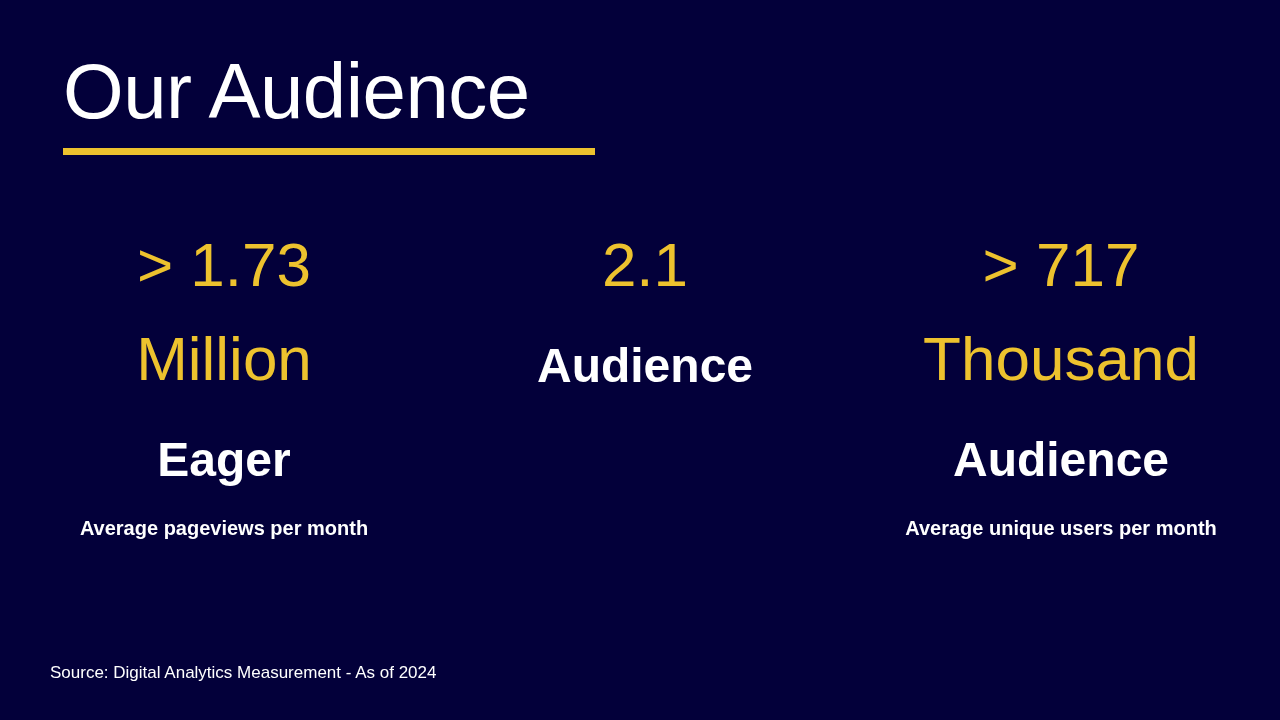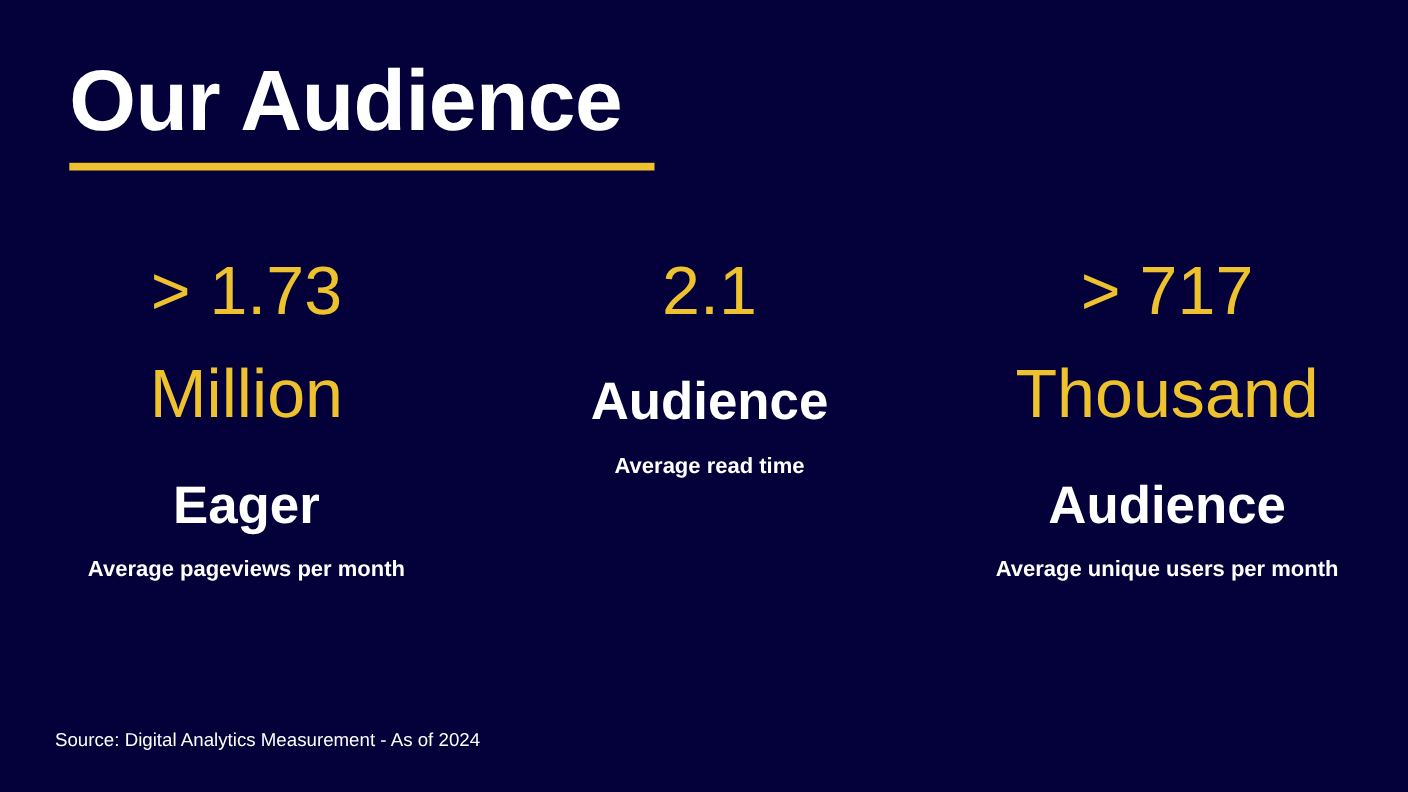--- a/index.html
+++ b/index.html
@@ -23,21 +23,21 @@
   }
 
   
   .title-block {
     position: absolute;
     left: 63px;
     top: 52px;
   }
   .page-title {
     font-size: 78px;
-    font-weight: bold;
+    font-weight: normal;
     color: #ffffff;
     line-height: 1.0;
     letter-spacing: -0.5px;
     white-space: nowrap;
     margin: 0;
   }
   .title-rule {
     width: 532px;
     height: 7px;
     background: #edc22e;
@@ -79,21 +79,21 @@
     font-size: 48px;
     line-height: 1.0;
     margin-top: 30px;
     white-space: nowrap;
   }
   .stat-caption {
     color: #ffffff;
     font-weight: bold;
     font-size: 20px;
     line-height: 1.5;
-    margin-top: 19px;
+    margin-top: 29px;
   }
 
   
   .source-note {
     position: absolute;
     left: 50px;
     top: 663px;
     color: #ffffff;
     font-weight: normal;
     font-size: 17px;
@@ -120,21 +120,20 @@
       </div>
       <div class="stat-label">Eager</div>
       <div class="stat-caption">Average pageviews per month</div>
     </div>
 
     <div class="stat-col stat-col-2">
       <div class="stat-value">
         <span class="value-line-1">2.1</span>
       </div>
       <div class="stat-label">Audience</div>
-      <div class="stat-caption">Average read time</div>
     </div>
 
     <div class="stat-col stat-col-3">
       <div class="stat-value">
         <span class="value-line-1">&gt; 717</span>
         <span class="value-line-2">Thousand</span>
       </div>
       <div class="stat-label">Audience</div>
       <div class="stat-caption">Average unique users per month</div>
     </div>

